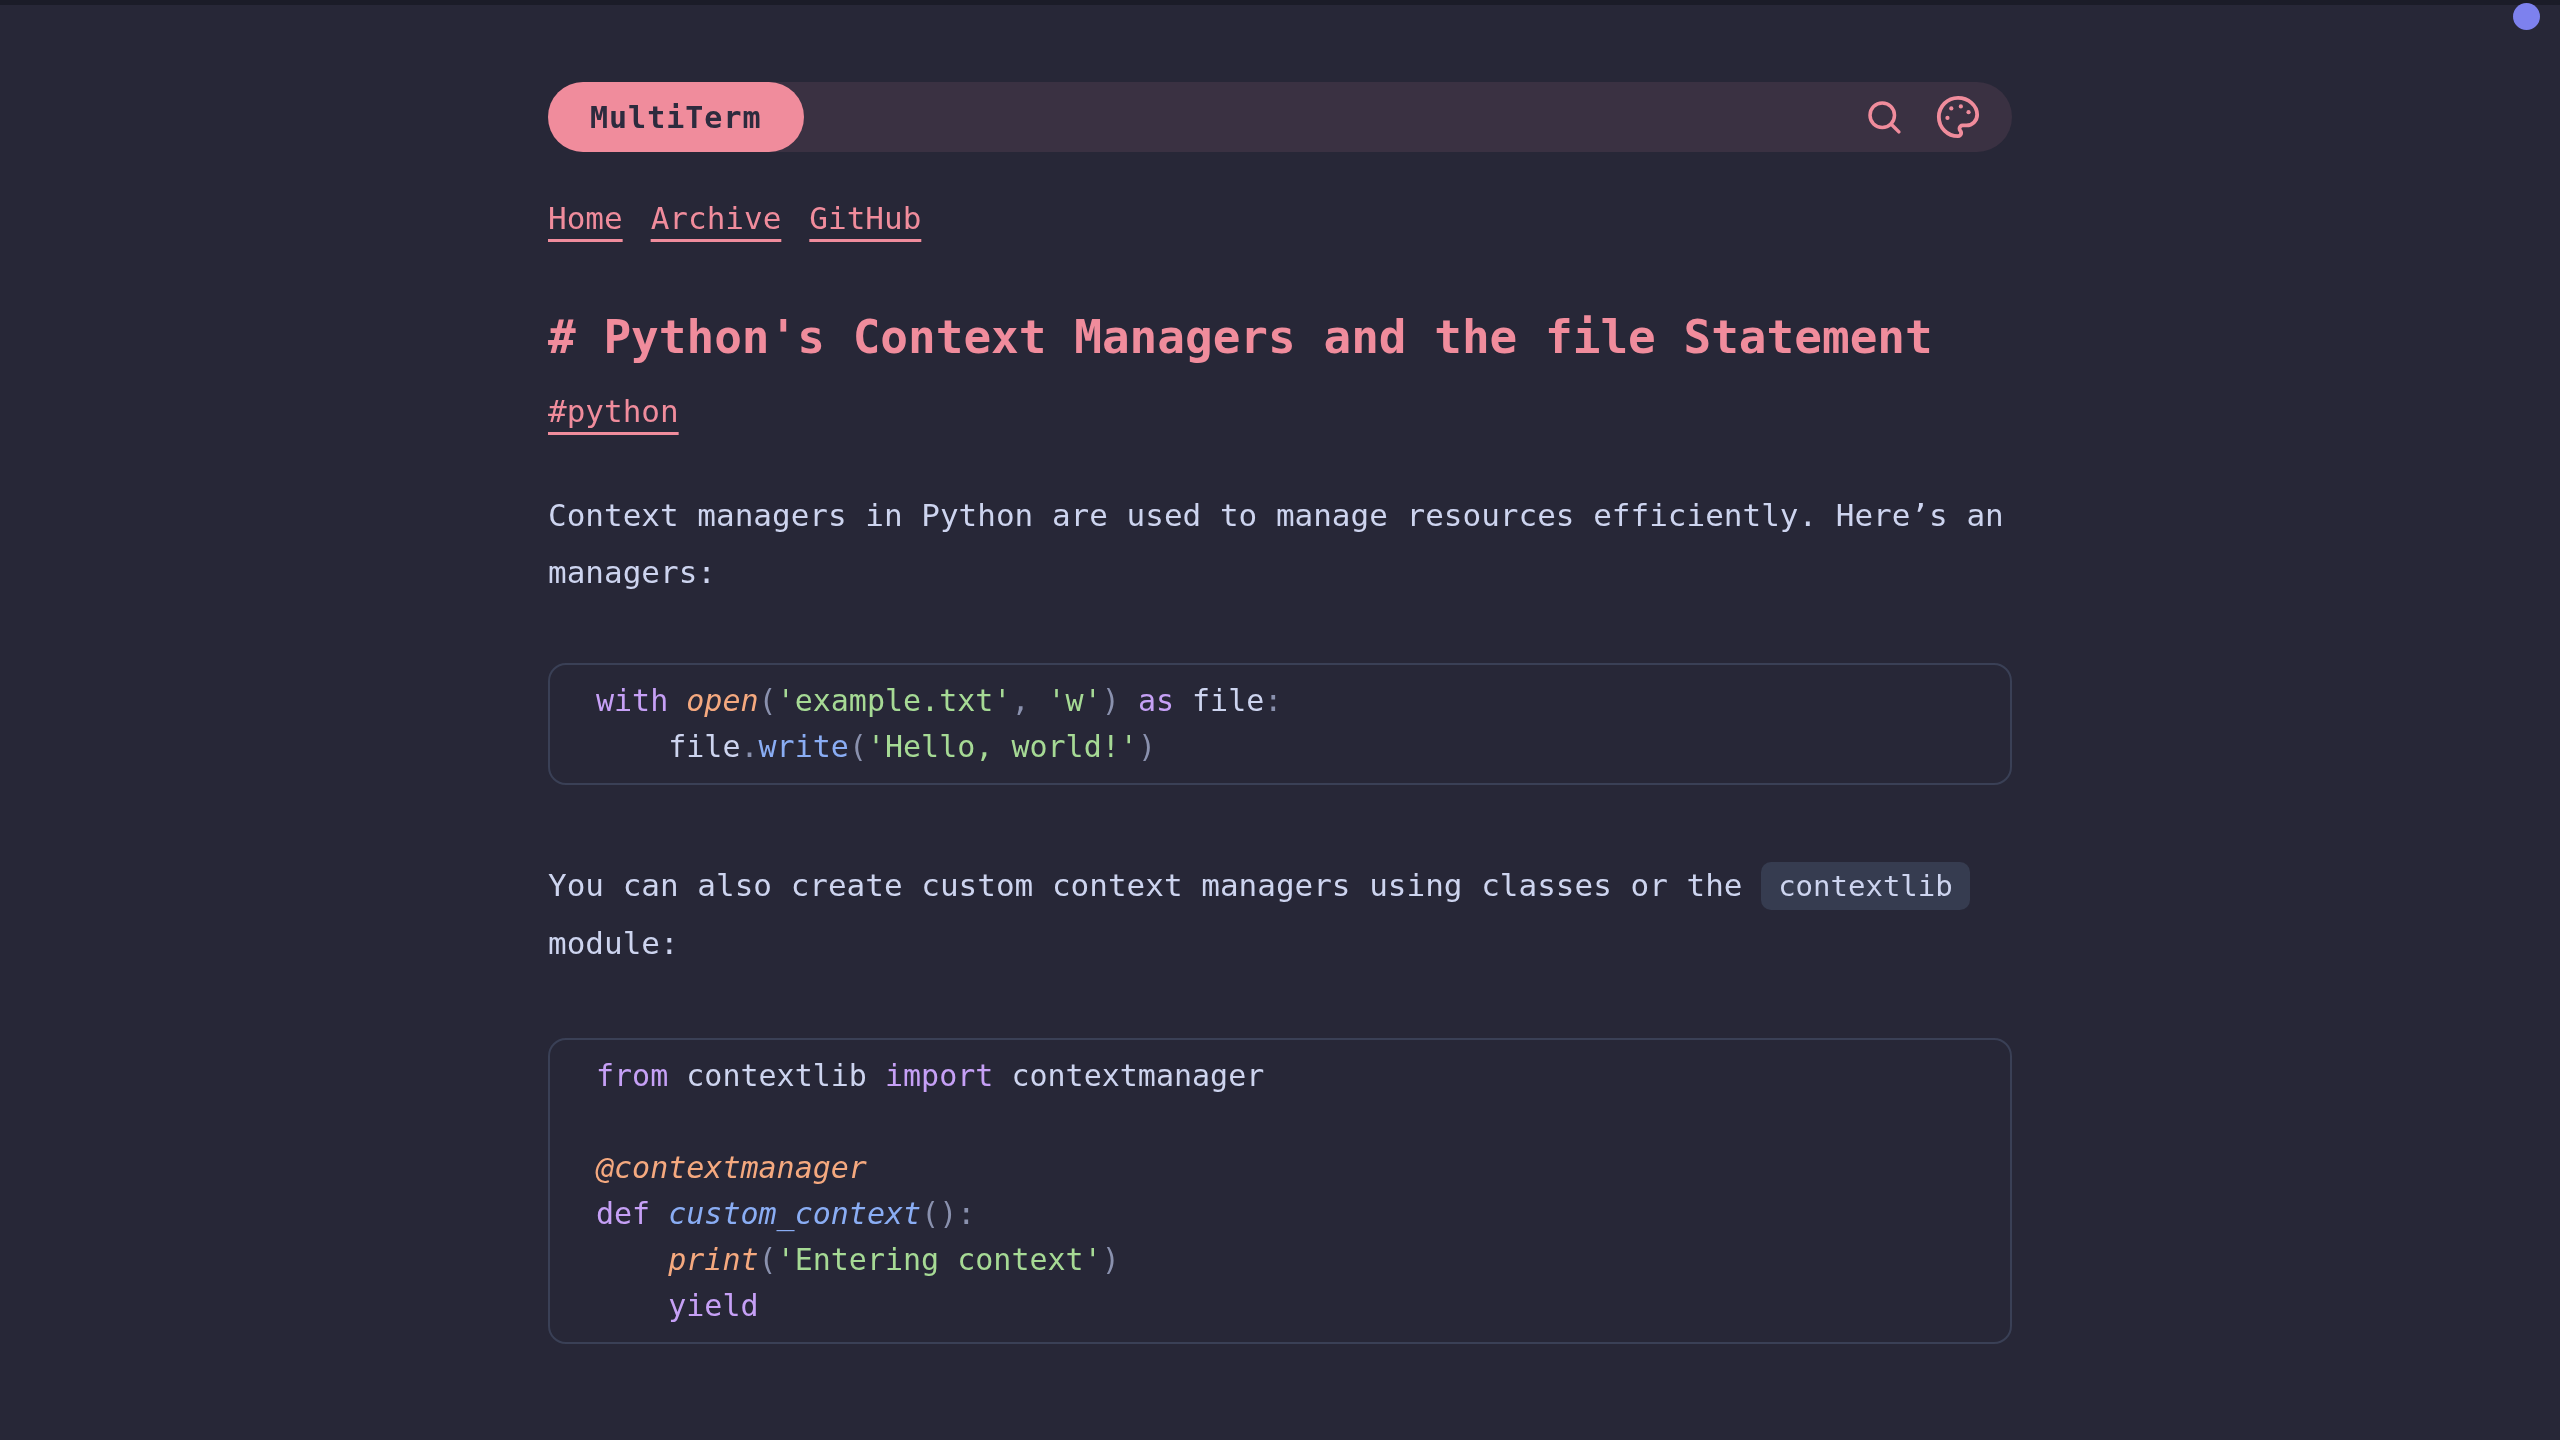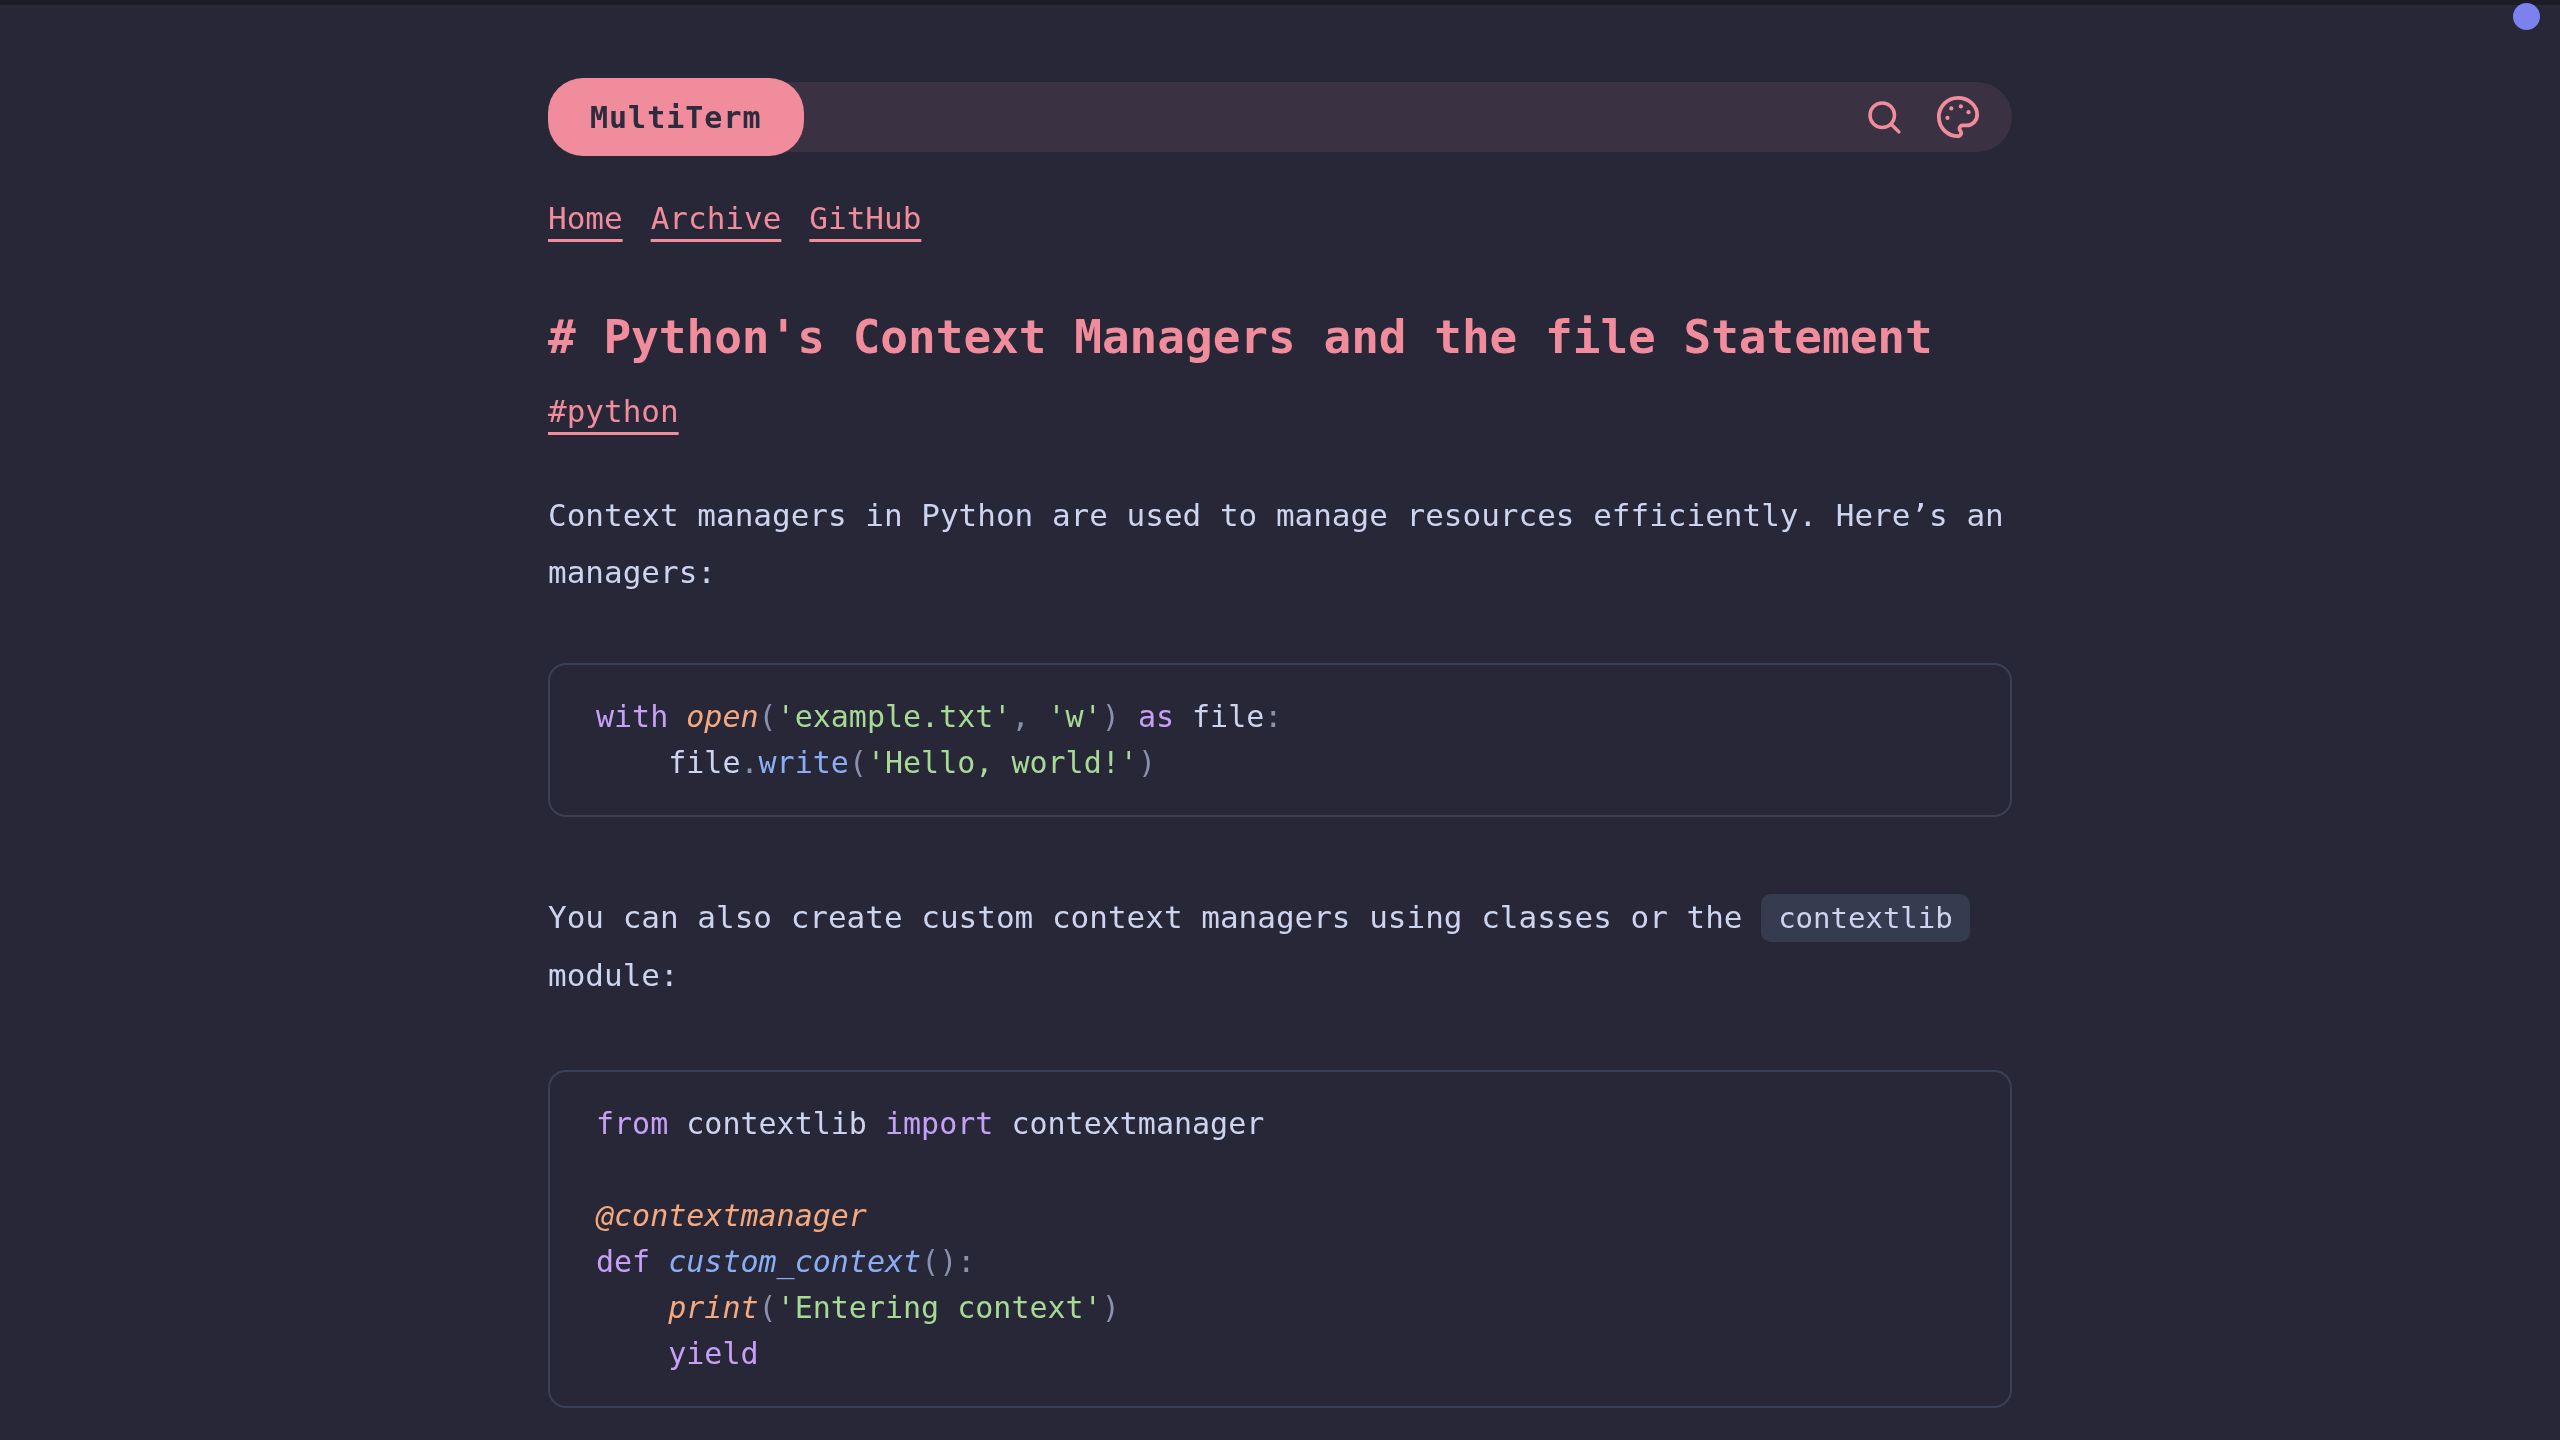--- a/index.html
+++ b/index.html
@@ -30,21 +30,21 @@
   .top-edge{position:absolute;top:0;left:0;width:100%;height:5px;background:var(--top-edge);}
   .scroll-dot{position:absolute;top:3px;right:20px;width:27px;height:27px;border-radius:50%;background:var(--scroll-dot);}
   .container{width:1464px;margin:0 auto;padding-top:82px;}
 
   
   .site-header{
     height:70px;border-radius:35px;background:var(--header-bg);
     display:flex;align-items:center;justify-content:space-between;
   }
   .brand-badge{
-    height:78px;border-radius:35px;background:var(--accent);color:var(--badge-text);
+    height:70px;border-radius:35px;background:var(--accent);color:var(--badge-text);
     font-size:30px;font-weight:bold;display:flex;align-items:center;
     padding:0 42px;cursor:pointer;letter-spacing:1px;
   }
   .header-icons{display:flex;align-items:center;gap:26px;padding-right:30px;}
   .icon-btn{
     background:none;border:none;padding:0;margin:0;cursor:pointer;
     width:48px;height:48px;display:flex;align-items:center;justify-content:center;
   }
   .icon-btn svg{display:block;}
 
@@ -62,21 +62,21 @@
   .para{margin:58px 0 0;font-size:31px;line-height:57px;color:var(--body-text);}
   .para-after-code{margin-top:72px;}
   .inline-code{
     background:var(--inline-code-bg);border-radius:10px;
     padding:7px 17px;font-size:29px;color:var(--body-text);white-space:nowrap;
   }
 
   
   .code-block{
     margin:62px 0 0;border:2px solid var(--code-border);border-radius:18px;
-    padding:29px 46px;font-size:30px;line-height:46px;
+    padding:13px 46px;font-size:30px;line-height:46px;
     font-family:"DejaVu Sans Mono","Liberation Mono",monospace;
     white-space:pre;overflow:hidden;
   }
   .code-block-2{margin-top:66px;}
   .code-line{min-height:46px;}
   .tok-kw{color:var(--syntax-keyword);}
   .tok-fn{color:var(--syntax-function);font-style:italic;}
   .tok-st{color:var(--syntax-string);}
   .tok-pu{color:var(--syntax-punctuation);}
   .tok-pl{color:var(--syntax-plain);}

